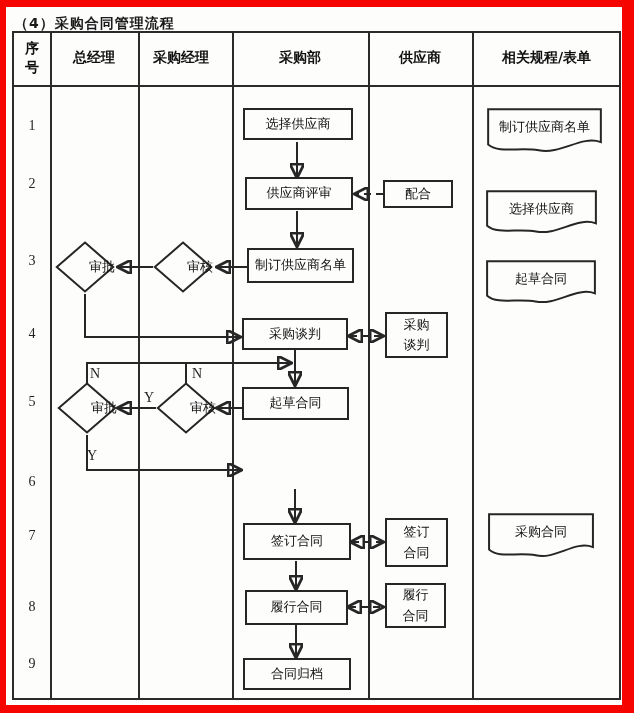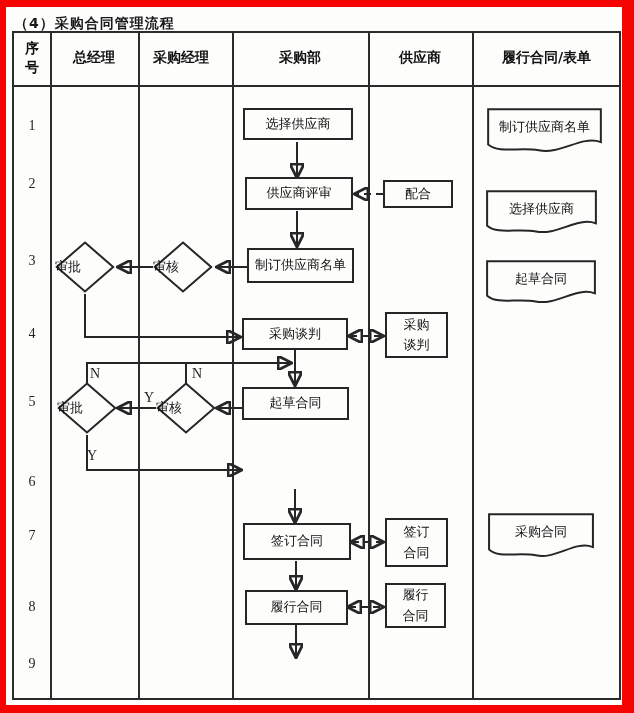--- a/index.html
+++ b/index.html
@@ -9,21 +9,21 @@
   .abs{position:absolute;box-sizing:border-box;}
   .title{left:8px;top:8px;width:420px;font-size:14px;font-weight:bold;color:#1a1a1a;letter-spacing:1px;}
   .tableBorder{left:6px;top:24px;width:609px;height:669px;border:2px solid #2b2b2b;z-index:1;}
   .vline{width:2px;top:24px;height:669px;background:#2b2b2b;z-index:1;}
   .hline{left:6px;width:609px;height:2px;background:#2b2b2b;z-index:1;}
   .hcell{top:24px;height:53px;display:flex;align-items:center;justify-content:center;
          font-size:14px;font-weight:bold;color:#111;text-align:center;white-space:pre-line;line-height:1.35;z-index:2;}
   .rownum{width:40px;text-align:center;font-size:14px;color:#222;z-index:2;font-family:"Liberation Serif",serif;}
   .pbox{border:2px solid #262626;background:#fdfdfc;display:flex;align-items:center;justify-content:center;
         font-size:13px;color:#111;text-align:center;white-space:pre-line;line-height:1.55;z-index:3;}
-  .diamond{z-index:3;display:flex;align-items:center;justify-content:flex-start;}
+  .diamond{z-index:3;display:flex;align-items:center;justify-content:flex-end;}
   .diamond svg{position:absolute;left:0;top:0;width:100%;height:100%;}
   .diamond .dlabel{position:relative;font-size:13px;color:#111;z-index:2;}
   .doc{z-index:3;display:flex;align-items:center;justify-content:center;padding-bottom:9px;
        font-size:13px;color:#111;}
   .doc svg{position:absolute;left:0;top:0;width:100%;height:100%;}
   .doc span{position:relative;z-index:2;}
   .branch{font-size:14px;color:#222;z-index:4;font-family:"Liberation Serif",serif;}
   #wires{position:absolute;left:0;top:0;width:616px;height:698px;z-index:2;}
   #wires path{stroke:#262626;stroke-width:2;fill:none;}
   #wires path.dash{stroke-dasharray:7 5;}
@@ -43,21 +43,21 @@
   <div class="abs vline" style="left:362px"></div>
   <div class="abs vline" style="left:466px"></div>
   <div class="abs hline" style="top:78px"></div>
 
   <div class="abs hcell" style="left:6px;width:40px">序
 号</div>
   <div class="abs hcell" style="left:44px;width:88px">总经理</div>
   <div class="abs hcell" style="left:132px;width:86px">采购经理</div>
   <div class="abs hcell" style="left:226px;width:136px">采购部</div>
   <div class="abs hcell" style="left:362px;width:104px">供应商</div>
-  <div class="abs hcell" style="left:466px;width:149px">履行合同/表单</div>
+  <div class="abs hcell" style="left:466px;width:149px">相关规程/表单</div>
 
   <div class="abs rownum" style="left:6px;top:111px">1</div>
   <div class="abs rownum" style="left:6px;top:169px">2</div>
   <div class="abs rownum" style="left:6px;top:246px">3</div>
   <div class="abs rownum" style="left:6px;top:319px">4</div>
   <div class="abs rownum" style="left:6px;top:387px">5</div>
   <div class="abs rownum" style="left:6px;top:467px">6</div>
   <div class="abs rownum" style="left:6px;top:521px">7</div>
   <div class="abs rownum" style="left:6px;top:592px">8</div>
   <div class="abs rownum" style="left:6px;top:649px">9</div>
@@ -88,20 +88,21 @@
     <path d="M290,618 V649" marker-end="url(#ah)"></path>
   </svg>
 
   <div class="abs pbox" style="left:237px;top:101px;width:110px;height:32px">选择供应商</div>
   <div class="abs pbox" style="left:239px;top:170px;width:108px;height:33px">供应商评审</div>
   <div class="abs pbox" style="left:241px;top:241px;width:107px;height:35px">制订供应商名单</div>
   <div class="abs pbox" style="left:236px;top:311px;width:106px;height:32px">采购谈判</div>
   <div class="abs pbox" style="left:236px;top:380px;width:107px;height:33px">起草合同</div>
   <div class="abs pbox" style="left:237px;top:516px;width:108px;height:37px">签订合同</div>
   <div class="abs pbox" style="left:239px;top:583px;width:103px;height:35px">履行合同</div>
+  <div class="abs pbox" style="left:237px;top:651px;width:108px;height:32px">合同归档</div>
 
   <div class="abs pbox" style="left:377px;top:173px;width:70px;height:28px">配合</div>
   <div class="abs pbox" style="left:379px;top:305px;width:63px;height:46px">采购
 谈判</div>
   <div class="abs pbox" style="left:379px;top:511px;width:63px;height:49px">签订
 合同</div>
   <div class="abs pbox" style="left:379px;top:576px;width:61px;height:45px">履行
 合同</div>
 
   <div class="abs diamond" style="left:49px;top:234px;width:60px;height:52px">

